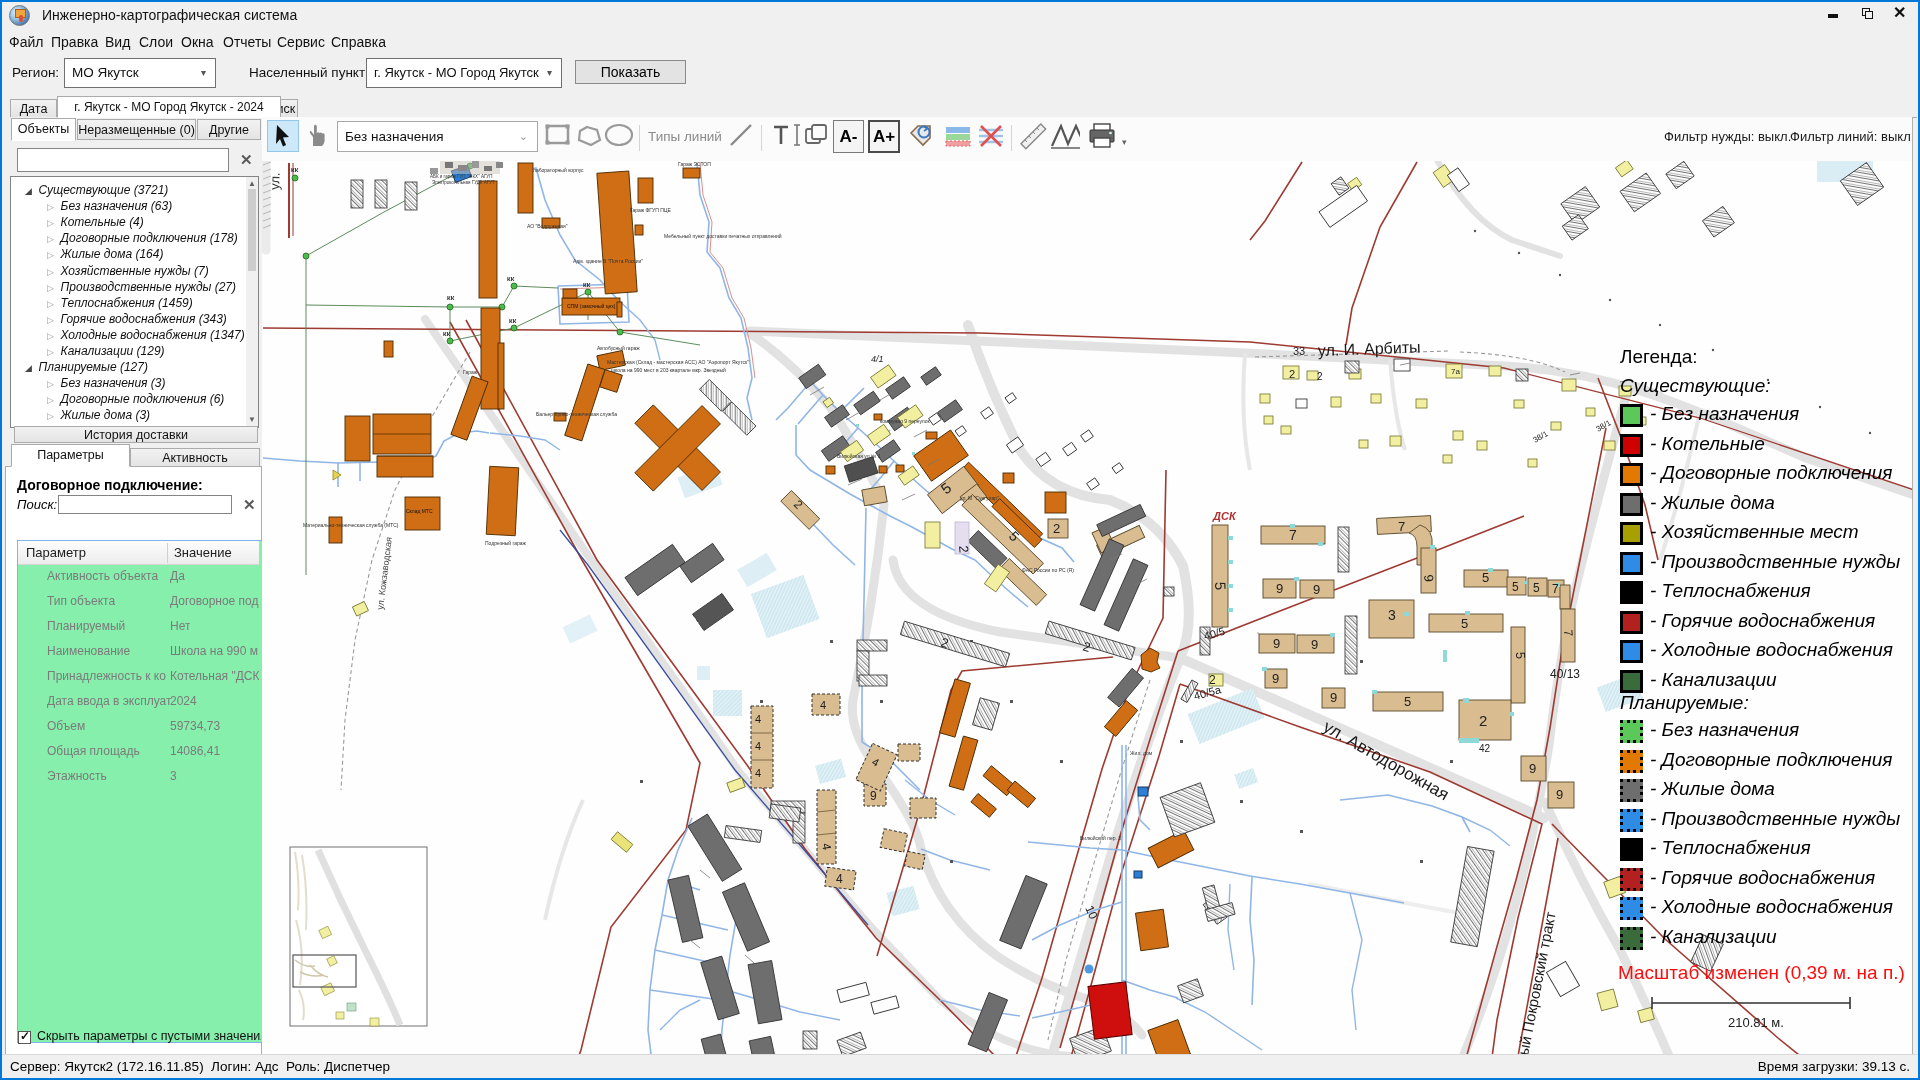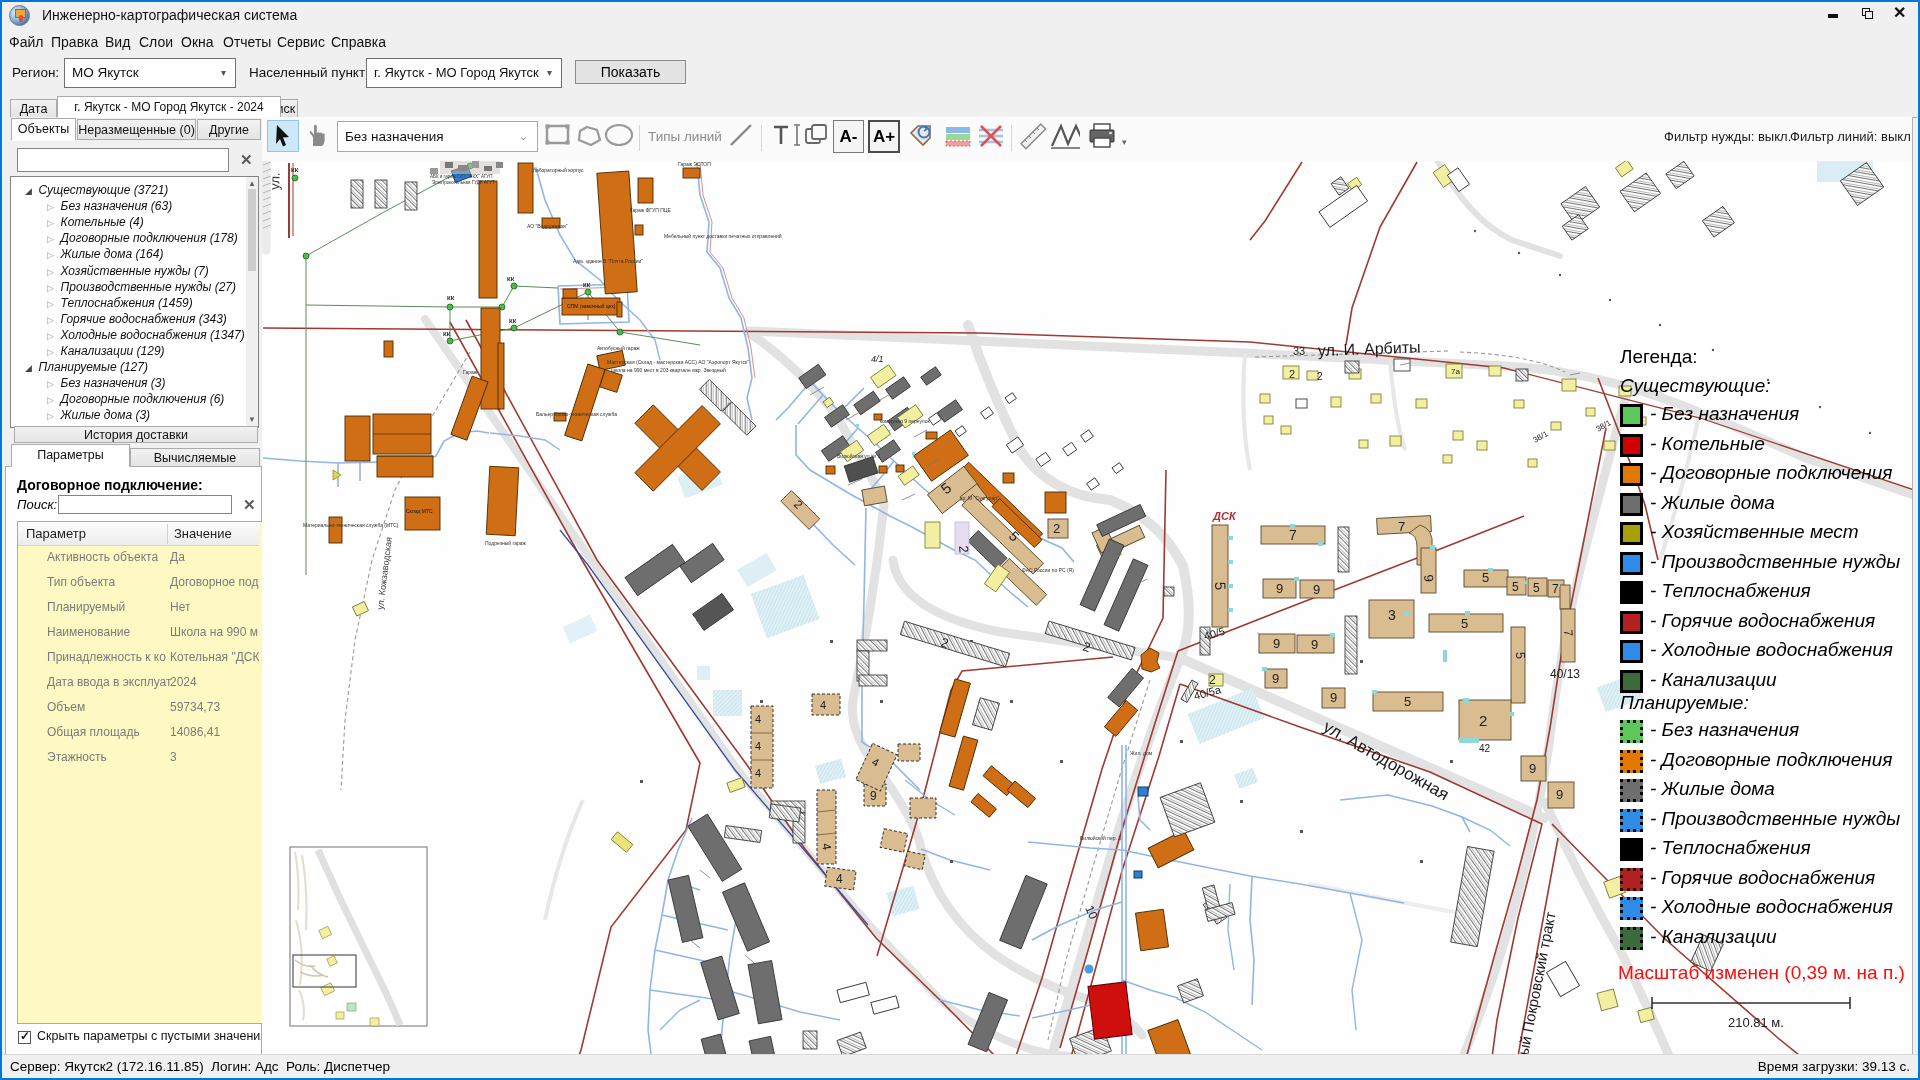--- a/index.html
+++ b/index.html
@@ -49,21 +49,21 @@
 <span class="mitem" style="left:51px">Правка</span>
 <span class="mitem" style="left:105px">Вид</span>
 <span class="mitem" style="left:139px">Слои</span>
 <span class="mitem" style="left:181px">Окна</span>
 <span class="mitem" style="left:223px">Отчеты</span>
 <span class="mitem" style="left:277px">Сервис</span>
 <span class="mitem" style="left:331px">Справка</span>
 </div>
 <div class="abs" id="toolrow"></div>
 <span class="lbl" style="left:12px;top:65px">Регион:</span>
-<div class="combo" style="left:64px;top:58px;width:172px">МО Якутск<span class="chev" style="color:#555;font-size:10px">▾</span></div>
+<div class="combo" style="left:64px;top:58px;width:152px">МО Якутск<span class="chev" style="color:#555;font-size:10px">▾</span></div>
 <span class="lbl" style="left:249px;top:65px">Населенный пункт:</span>
 <div class="combo" style="left:366px;top:58px;width:196px;font-size:13px">г. Якутск - МО Город Якутск<span class="chev" style="color:#555;font-size:10px">▾</span></div>
 <div class="abs" id="btn-show">Показать</div>
 <div class="abs" id="tabstrip"></div>
 <div class="tab" style="left:10px;top:99px;width:47px;height:19px;line-height:18px">Дата</div>
 <div class="tab sel" style="left:57px;top:96px;width:224px;height:22px;line-height:21px;font-size:12px">г. Якутск - МО Город Якутск - 2024</div>
 <div class="tab" style="left:258px;top:99px;width:40px;height:19px;line-height:18px">Поиск</div>
 <div class="abs" id="content-border"></div>
 <div class="abs" id="leftpanel">
  <div class="tab" style="left:74px;top:2px;width:119px;height:21px;line-height:20px">Неразмещенные (0)</div>
@@ -89,27 +89,27 @@
       <div class="treerow" style="left:36px;top:134.79999999999998px"><span style="font-style:normal;font-size:9px;color:#9a9a9a">▷</span>&nbsp; Горячие водоснабжения (343)</div>
       <div class="treerow" style="left:36px;top:150.89999999999998px"><span style="font-style:normal;font-size:9px;color:#9a9a9a">▷</span>&nbsp; Холодные водоснабжения (1347)</div>
       <div class="treerow" style="left:36px;top:166.99999999999997px"><span style="font-style:normal;font-size:9px;color:#9a9a9a">▷</span>&nbsp; Канализации (129)</div>
       <div class="treerow" style="left:14px;top:183.09999999999997px"><span style="font-style:normal;font-size:9px;color:#444">◢</span>&nbsp; Планируемые (127)</div>
       <div class="treerow" style="left:36px;top:199.19999999999996px"><span style="font-style:normal;font-size:9px;color:#9a9a9a">▷</span>&nbsp; Без назначения (3)</div>
       <div class="treerow" style="left:36px;top:215.29999999999995px"><span style="font-style:normal;font-size:9px;color:#9a9a9a">▷</span>&nbsp; Договорные подключения (6)</div>
       <div class="treerow" style="left:36px;top:231.39999999999995px"><span style="font-style:normal;font-size:9px;color:#9a9a9a">▷</span>&nbsp; Жилые дома (3)</div>
     </div>
  <div class="tab" style="left:11px;top:309px;width:244px;height:17px;line-height:16px">История доставки</div>
  <div class="abs" style="left:2px;top:349px;width:257px;height:588px;background:#fff;border:1px solid #ababab;border-bottom:none"></div>
- <div class="tab" style="left:127px;top:331px;width:130px;height:19px;line-height:18px">Вычисляемые</div>
+ <div class="tab" style="left:127px;top:331px;width:130px;height:19px;line-height:18px">Активность</div>
  <div class="tab sel" style="left:8px;top:327px;width:119px;height:23px;line-height:21px">Параметры</div>
  <div class="abs" style="left:14px;top:360px;font-size:14px;font-weight:bold">Договорное подключение:</div>
  <div class="abs" style="left:14px;top:380px;font-size:13px;font-style:italic">Поиск:</div>
  <div class="box" style="left:55px;top:378px;width:174px;height:19px"></div>
  <span class="xmark" style="left:240px;top:379px">✕</span>
- <div class="abs" id="paramtable" style="left:14px;top:404px;width:290px;height:503px;border:1px solid #7eb4ea;background:#fef9c3">
+ <div class="abs" id="paramtable" style="left:14px;top:423px;width:290px;height:503px;border:1px solid #7eb4ea;background:#86efac">
    <div style="position:absolute;left:0;top:0;width:241px;height:24px;background:linear-gradient(#fdfdfd,#ececec);border-bottom:1px solid #d5d5d5"></div>
    <div style="position:absolute;left:149px;top:2px;width:1px;height:20px;background:#d0d0d0"></div>
    <div style="position:absolute;left:8px;top:4px;font-size:13px;color:#202020">Параметр</div>
    <div style="position:absolute;left:156px;top:4px;font-size:13px;color:#202020">Значение</div>
  <div class="grid-lbl" style="left:29px;top:28px">Активность объекта</div>
       <div class="grid-lbl" style="left:152px;top:28px;max-width:89px;overflow:hidden">Да</div>
       <div class="grid-lbl" style="left:29px;top:53px">Тип объекта</div>
       <div class="grid-lbl" style="left:152px;top:53px;max-width:89px;overflow:hidden">Договорное под</div>
       <div class="grid-lbl" style="left:29px;top:78px">Планируемый</div>
       <div class="grid-lbl" style="left:152px;top:78px;max-width:89px;overflow:hidden">Нет</div>

